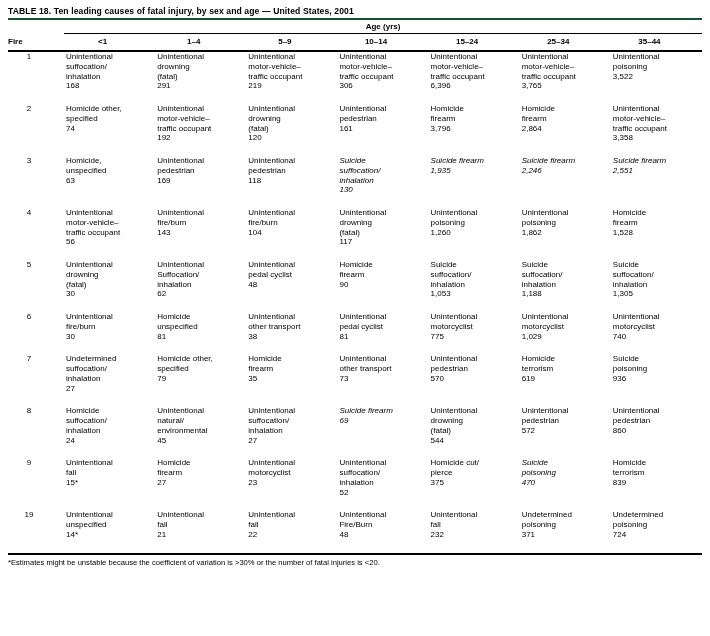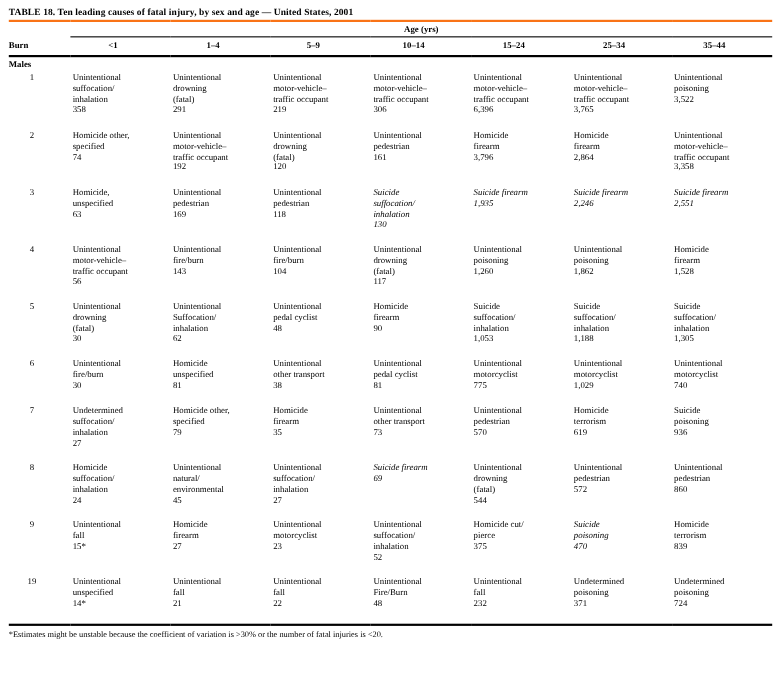--- a/index.html
+++ b/index.html
@@ -1,25 +1,25 @@
 <!DOCTYPE html>
 <html><head>
 <meta charset="utf-8">
 <style>
   html,body{margin:0;padding:0;background:#ffffff;}
   .page{
     width:710px;height:636px;box-sizing:border-box;
     padding:6px 8px 0 8px;background:#ffffff;color:#000;
-    font-family:Liberation Serif, serif;
+    font-family:Liberation Sans, sans-serif;
     font-size:8px;overflow:hidden;
   }
   .title{font-size:8.6px;font-weight:bold;margin:0 0 2px 0;letter-spacing:0.1px;}
   table.data-table{
     border-collapse:collapse;table-layout:fixed;width:694px;
-    border-top:2px solid #f97316;border-bottom:2px solid #000;
+    border-top:2px solid #14532d;border-bottom:2px solid #000;
   }
   col.rank-col{width:56px;}
   col.age-col{width:91px;}
   th{font-weight:bold;font-size:8px;}
   th.age-span{text-align:center;border-bottom:1.5px solid #000;padding:2px 0 2px 0;}
   td.age-span-spacer{border-bottom:none;}
   th.rank-header{text-align:left;padding:3px 0 4px 0;border-bottom:2px solid #000;}
   th.col-header{text-align:center;padding:3px 14px 4px 0;border-bottom:2px solid #000;}
   td.section-cell{font-weight:bold;padding:2px 0 3px 0;}
   td{vertical-align:top;}
@@ -46,42 +46,39 @@
       <col class="age-col">
         <col class="age-col">
         <col class="age-col">
     </colgroup>
     <thead>
       <tr>
         <td class="age-span-spacer"></td>
         <th class="age-span" colspan="7">Age (yrs)</th>
       </tr>
       <tr>
-        <th class="rank-header">Burn</th>
+        <th class="rank-header">Fire</th>
         <th class="col-header">&lt;1</th>
         <th class="col-header">1–4</th>
         <th class="col-header">5–9</th>
         <th class="col-header">10–14</th>
         <th class="col-header">15–24</th>
         <th class="col-header">25–34</th>
         <th class="col-header">35–44</th>
       </tr>
     </thead>
     <tbody>
-      <tr>
-        <td class="section-cell" colspan="8">Males</td>
-      </tr>
 
     <tr>
           <td class="rank-cell">1</td>
           <td class="cause-cell">
             <div class="cause">Unintentional
 suffocation/
 inhalation</div>
-            <div class="count">358</div>
+            <div class="count">168</div>
           </td>
           <td class="cause-cell">
             <div class="cause">Unintentional
 drowning
 (fatal)</div>
             <div class="count">291</div>
           </td>
           <td class="cause-cell">
             <div class="cause">Unintentional
 motor-vehicle–

